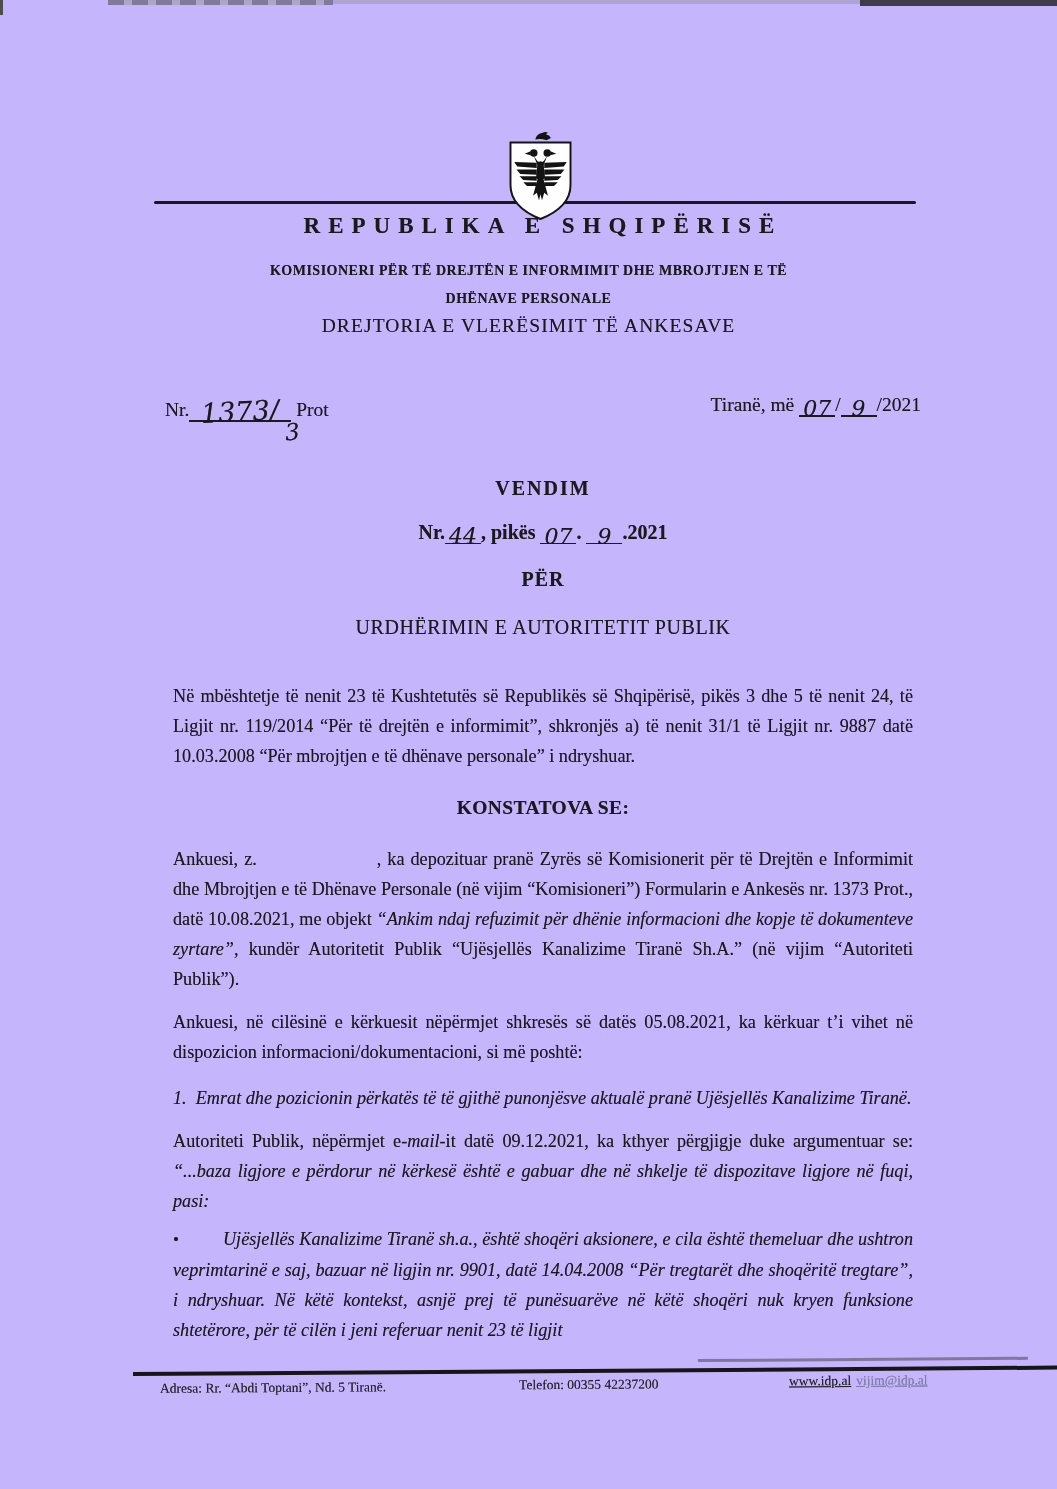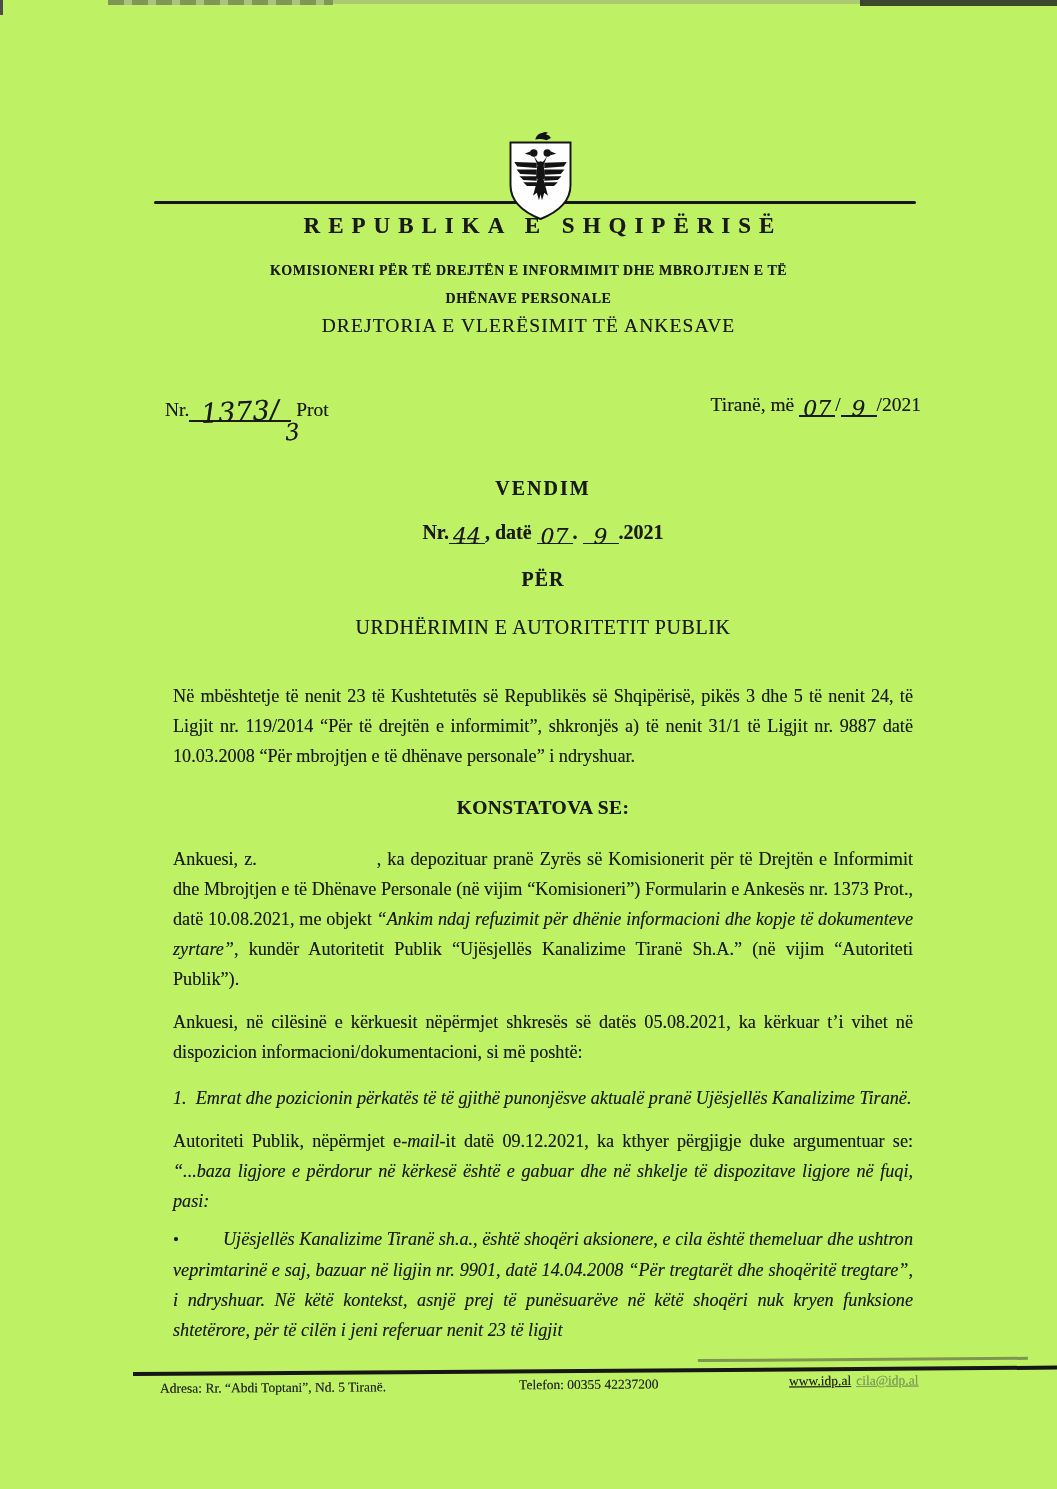--- a/index.html
+++ b/index.html
@@ -1,20 +1,20 @@
 <!DOCTYPE html>
 <html><head>
 <meta charset="utf-8">
 <style>
   html,body { margin:0; padding:0; background:#e8e8e8; }
   .page {
     position:relative;
     width:1057px; height:1489px;
     margin:0 auto;
-    background:#bef264;
+    background:#c4b5fd;
     color:#1a1a1a;
     font-family:"Liberation Serif","DejaVu Serif",serif;
     overflow:hidden;
     text-shadow:0 0 .4px rgba(0,0,0,.45);
   }
 
   
   .scan-top-a { position:absolute; top:0; left:108px; width:225px; height:5px;
     background:repeating-linear-gradient(90deg,#4a4a4a 0 16px,#9a9a9a 16px 24px); opacity:.55; }
   .scan-top-b { position:absolute; top:0; left:333px; width:530px; height:4px; background:#8a8a8a; opacity:.38; }
@@ -124,21 +124,21 @@
       <span class="hw hw-sub">3</span>
     </span>
     <span class="date-wrap">
       <span>Tiranë, më</span>&nbsp;<span class="blank date-blank"><span class="hw hw-date">07</span></span><span>/</span><span class="blank date-blank"><span class="hw hw-date">9</span></span><span>/2021</span>
     </span>
   </div>
 
   <div class="title-block">
     <div class="t-vendim">VENDIM</div>
     <div class="t-nrline">
-      <span>Nr.</span><span class="blank date-blank"><span class="hw hw-date">44</span></span><span>, datë</span>&nbsp;<span class="blank date-blank"><span class="hw hw-date">07</span></span><span>.</span>&nbsp;<span class="blank date-blank"><span class="hw hw-date">9</span></span><span>.2021</span>
+      <span>Nr.</span><span class="blank date-blank"><span class="hw hw-date">44</span></span><span>, pikës</span>&nbsp;<span class="blank date-blank"><span class="hw hw-date">07</span></span><span>.</span>&nbsp;<span class="blank date-blank"><span class="hw hw-date">9</span></span><span>.2021</span>
     </div>
     <div class="t-per">PËR</div>
     <div class="t-subject">URDHËRIMIN E AUTORITETIT PUBLIK</div>
   </div>
 
   <div class="body-block">
     <p>Në mbështetje të nenit 23 të Kushtetutës së Republikës së Shqipërisë, pikës 3 dhe 5 të nenit 24, të Ligjit nr. 119/2014 “Për të drejtën e informimit”, shkronjës a) të nenit 31/1 të Ligjit nr. 9887 datë 10.03.2008 “Për mbrojtjen e të dhënave personale” i ndryshuar.</p>
 
     <p class="h-konstatova">KONSTATOVA SE:</p>
 
@@ -152,17 +152,17 @@
 
     <p><span class="bullet-dot">•</span><span class="bullet-gap"></span><span class="it">Ujësjellës Kanalizime Tiranë sh.a., është shoqëri aksionere, e cila është themeluar dhe ushtron veprimtarinë e saj, bazuar në ligjin nr. 9901, datë 14.04.2008 “Për tregtarët dhe shoqëritë tregtare”, i ndryshuar. Në këtë kontekst, asnjë prej të punësuarëve në këtë shoqëri nuk kryen funksione shtetërore, për të cilën i jeni referuar nenit 23 të ligjit</span></p>
   </div>
 
   <div class="footer">
     <div class="footer-ghost-line"></div>
     <div class="footer-line"></div>
     <div class="footer-text">
       <span class="f-address">Adresa: Rr. “Abdi Toptani”, Nd. 5 Tiranë.</span>
       <span class="f-phone">Telefon: 00355 42237200</span>
-      <span class="f-web"><span class="site">www.idp.al</span><span class="mail">cila@idp.al</span></span>
+      <span class="f-web"><span class="site">www.idp.al</span><span class="mail">vijim@idp.al</span></span>
     </div>
   </div>
 
 </div>
 
 </body></html>

